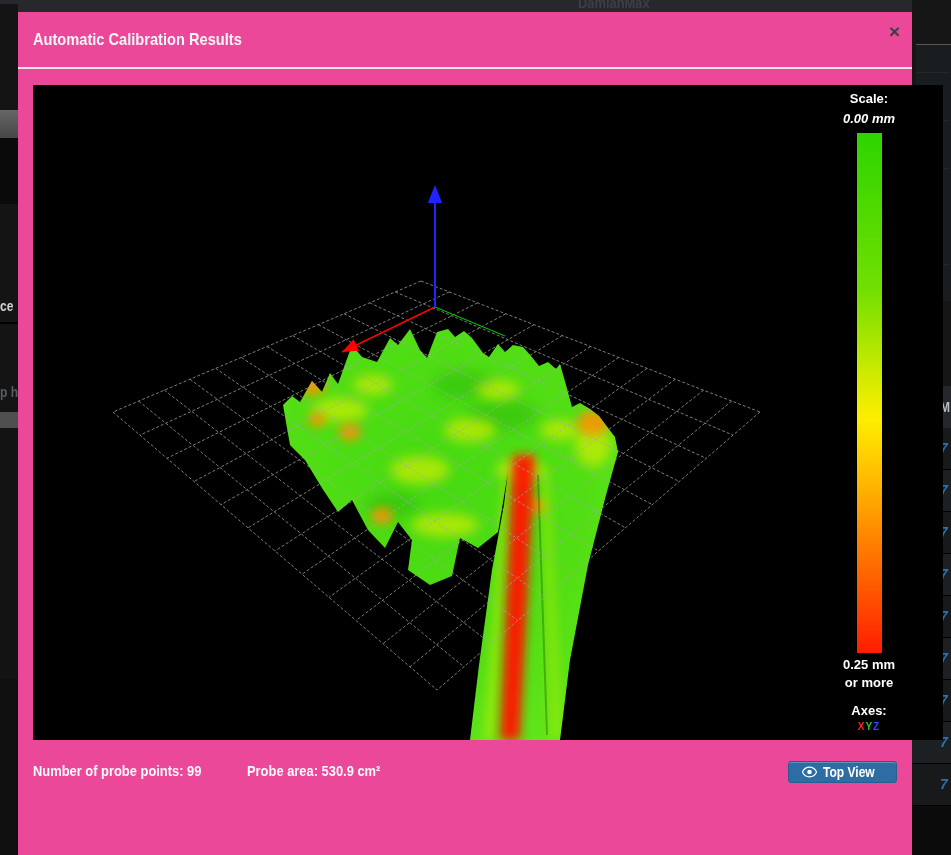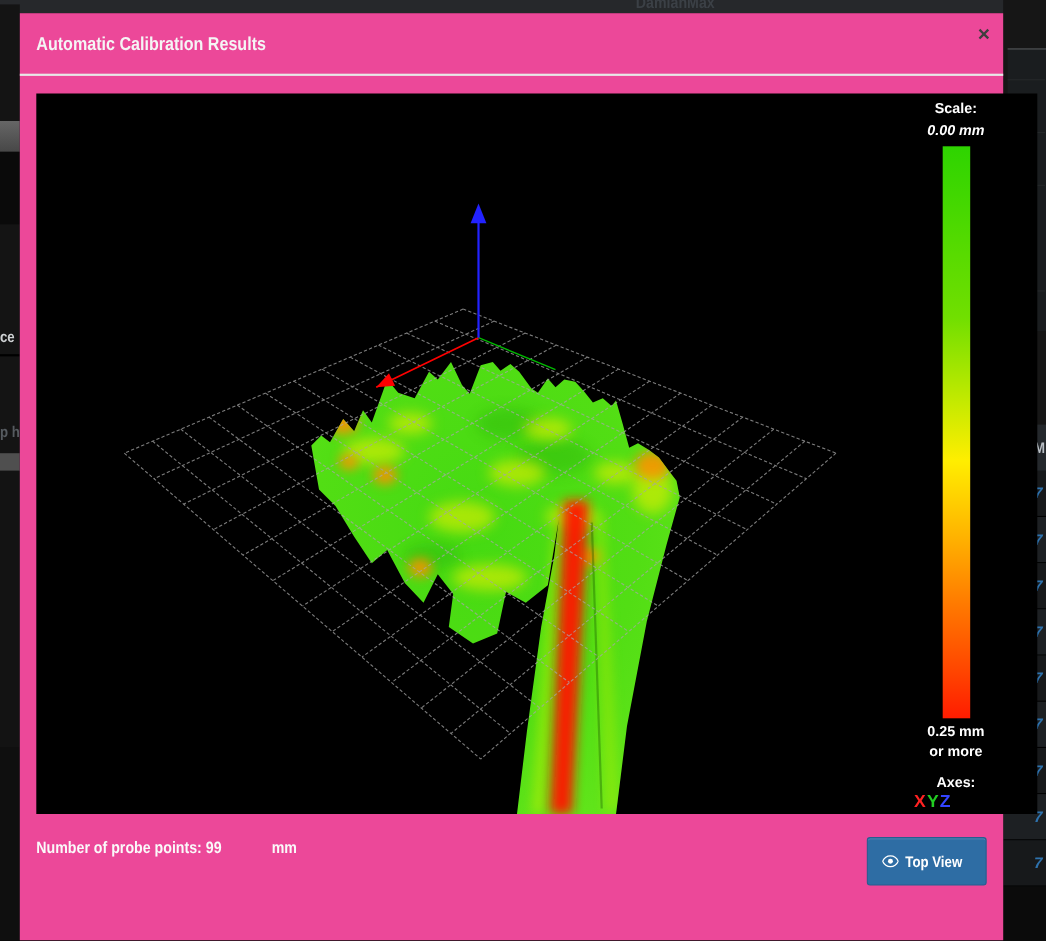--- a/index.html
+++ b/index.html
@@ -34,30 +34,30 @@
   .modal-close{position:absolute;right:12px;top:10px;color:#3e3e3e;font-size:19px;font-weight:700;cursor:pointer;line-height:19px;}
   .modal-body{padding:16px 15px 0 15px;}
   .hm-canvas{position:relative;width:910px;height:655px;background:#000;overflow:hidden;}
   .hm-canvas svg{position:absolute;left:0;top:0;}
   .scale-label{position:absolute;left:806px;top:6px;width:60px;text-align:center;color:#fff;font-size:13px;font-weight:700;}
   .scale-top{position:absolute;left:798px;top:26px;width:76px;text-align:center;color:#fff;font-size:13px;font-weight:700;font-style:italic;}
   .scale-bar{position:absolute;left:824px;top:48px;width:25px;height:520px;}
   .scale-bottom{position:absolute;left:798px;top:572px;width:76px;text-align:center;color:#fff;font-size:13px;font-weight:700;}
   .scale-bottom2{position:absolute;left:798px;top:590px;width:76px;text-align:center;color:#fff;font-size:13px;font-weight:700;}
   .axes-label{position:absolute;left:798px;top:618px;width:76px;text-align:center;color:#fff;font-size:13px;font-weight:700;}
-  .axes-xyz{position:absolute;left:798px;top:636px;width:76px;text-align:left;font-size:16px;font-weight:700;letter-spacing:1px;}
+  .axes-xyz{position:absolute;left:798px;top:636px;width:76px;text-align:center;font-size:10px;font-weight:700;letter-spacing:1px;}
 
   
   .stats{display:flex;margin:21px 15px 0 15px;color:#fafafa;font-size:15px;font-weight:700;}
   .stats .c1{width:222px;}
   .stats .c2{width:301px;}
   .stats .c3{width:260px;}
   .stats .line{line-height:20px;margin-bottom:15px;}
   .btncol{flex:1;display:flex;justify-content:flex-end;align-items:flex-start;}
-  .topview-btn{display:flex;align-items:center;gap:6px;background:#2e6da4;border:1px solid #265e90;box-shadow:inset 0 1px 0 rgba(255,255,255,.25);border-radius:3px;color:#fff;font-size:14px;font-weight:700;padding:13px 13px;cursor:pointer;font-family:"Liberation Sans",sans-serif;}
+  .topview-btn{display:flex;align-items:center;gap:6px;background:#2e6da4;border:1px solid #265e90;box-shadow:inset 0 1px 0 rgba(255,255,255,.25);border-radius:3px;color:#fff;font-size:14px;font-weight:700;padding:2px 13px;cursor:pointer;font-family:"Liberation Sans",sans-serif;}
   .topview-btn svg{display:block;}
 </style>
 </head>
 <body>
 
 <div class="bg-topbar">
   <span class="apptitle"><span class="cond">DamianMax</span></span>
 </div>
 
 <div class="bg-left">
@@ -182,21 +182,21 @@
       <div class="scale-bottom2">or more</div>
       <div class="axes-label">Axes:</div>
       <div class="axes-xyz" id="axes-xyz"><span style="color: rgb(255, 34, 34);">X</span><span style="color: rgb(34, 204, 34);">Y</span><span style="color: rgb(51, 68, 255);">Z</span></div>
     </div>
   </div>
   <div class="stats">
     <div class="c1" id="stats-c1">
         <div class="line"><span class="cond">Number of probe points: 99</span></div>
       </div>
     <div class="c2" id="stats-c2">
-        <div class="line"><span class="cond">mm</span></div>
+        <div class="line"><span class="cond">Probe area: 530.9 cm²</span></div>
       </div>
     <div class="c3" id="stats-c3">
       </div>
     <div class="btncol">
       <button class="topview-btn">
         <svg width="15" height="12" viewBox="0 0 16 12">
           <path d="M8 .8C4.2.8 1.4 3.9.4 6c1 2.1 3.8 5.2 7.6 5.2S14.6 8.1 15.6 6C14.6 3.9 11.8.8 8 .8z" fill="none" stroke="#fff" stroke-width="1.3"></path>
           <circle cx="8" cy="6" r="2.4" fill="#fff"></circle>
         </svg>
         <span class="cond">Top View</span>

